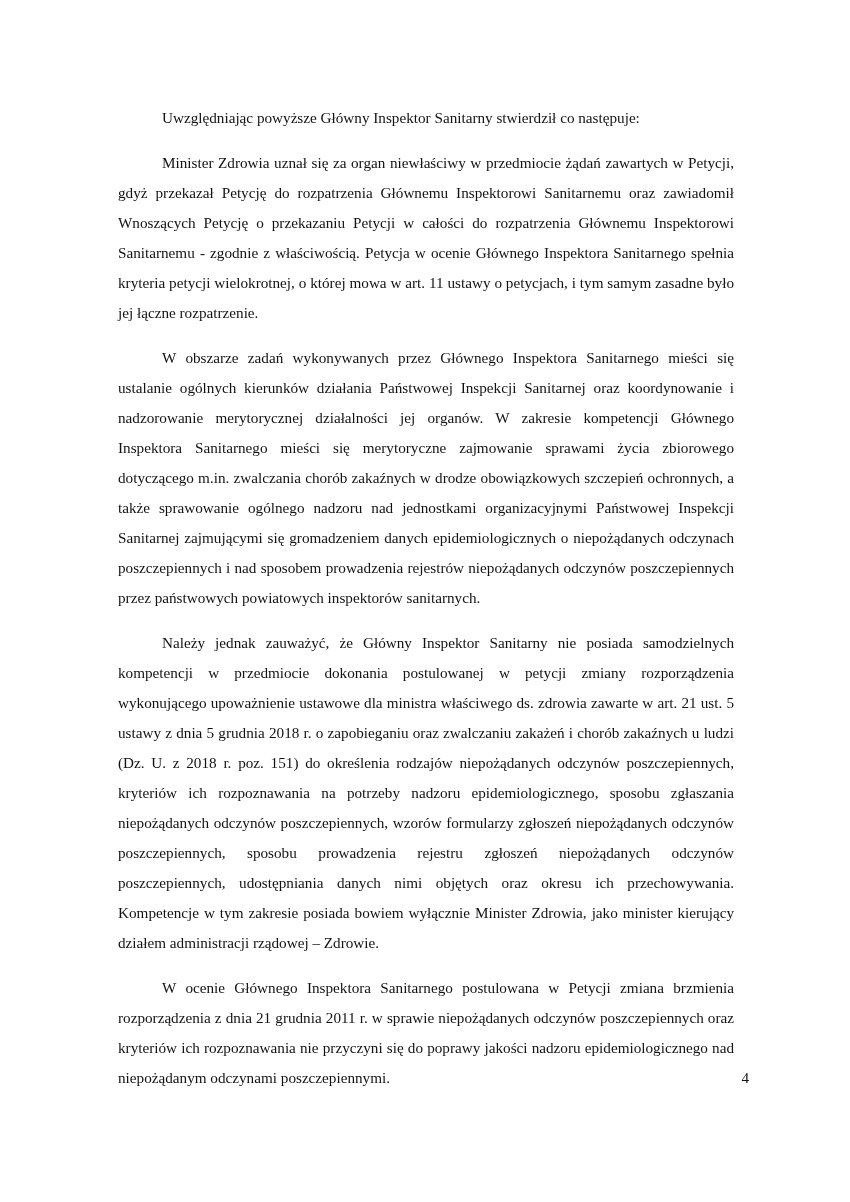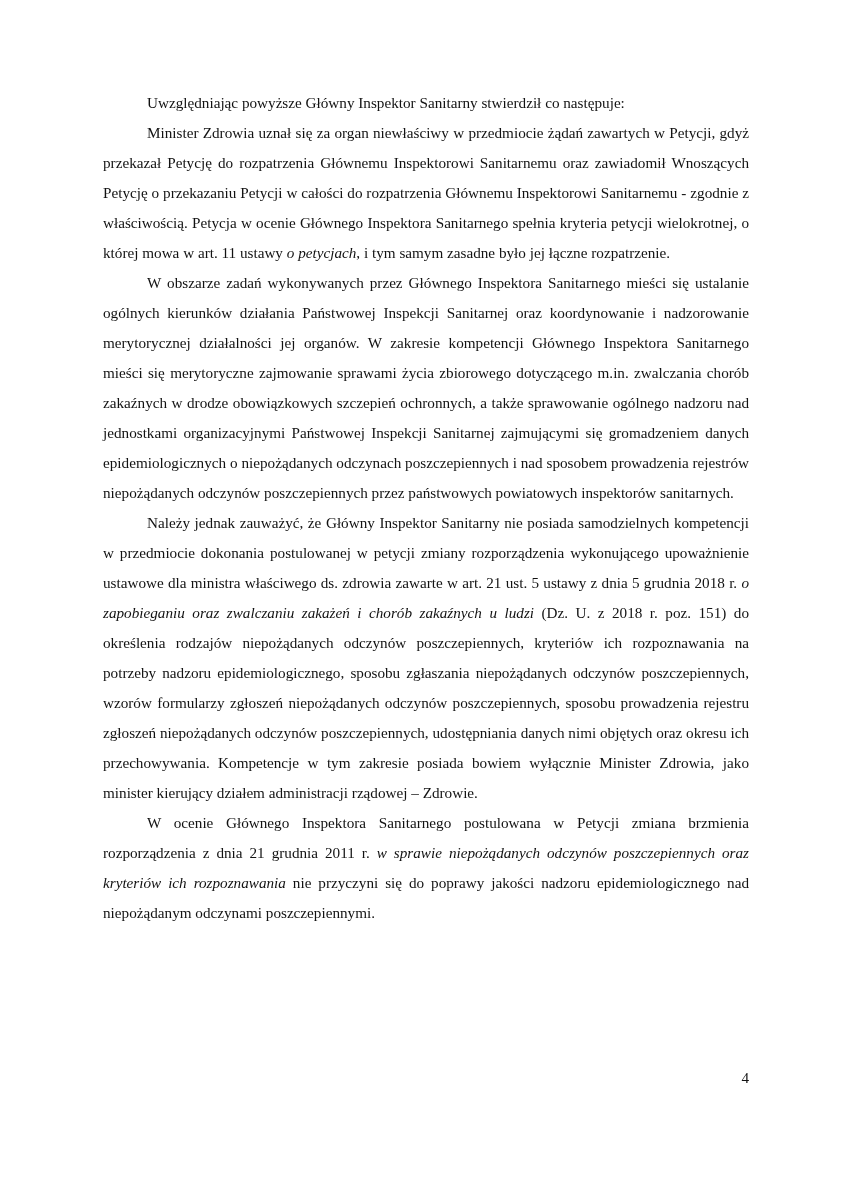--- a/index.html
+++ b/index.html
@@ -23,34 +23,33 @@
     height: 1202px;
     background: #ffffff;
   }
   .content {
     position: absolute;
     left: 103px;
     top: 88px;
     width: 646px;
   }
   p.para {
-    margin: 0;
+    margin: 15px;
     font-size: 15.2px;
     line-height: 30px;
     text-align: justify;
     text-justify: inter-word;
     text-indent: 44px;
     color: #121212;
     -webkit-font-smoothing: antialiased;
   }
   p.para + p.para {
     margin-top: 0;
   }
   .it {
-    font-style: italic;
   }
   .pagenum {
     position: absolute;
     left: 103px;
     top: 1068px;
     width: 646px;
     text-align: right;
     font-size: 15.2px;
     line-height: 20px;
     color: #121212;

